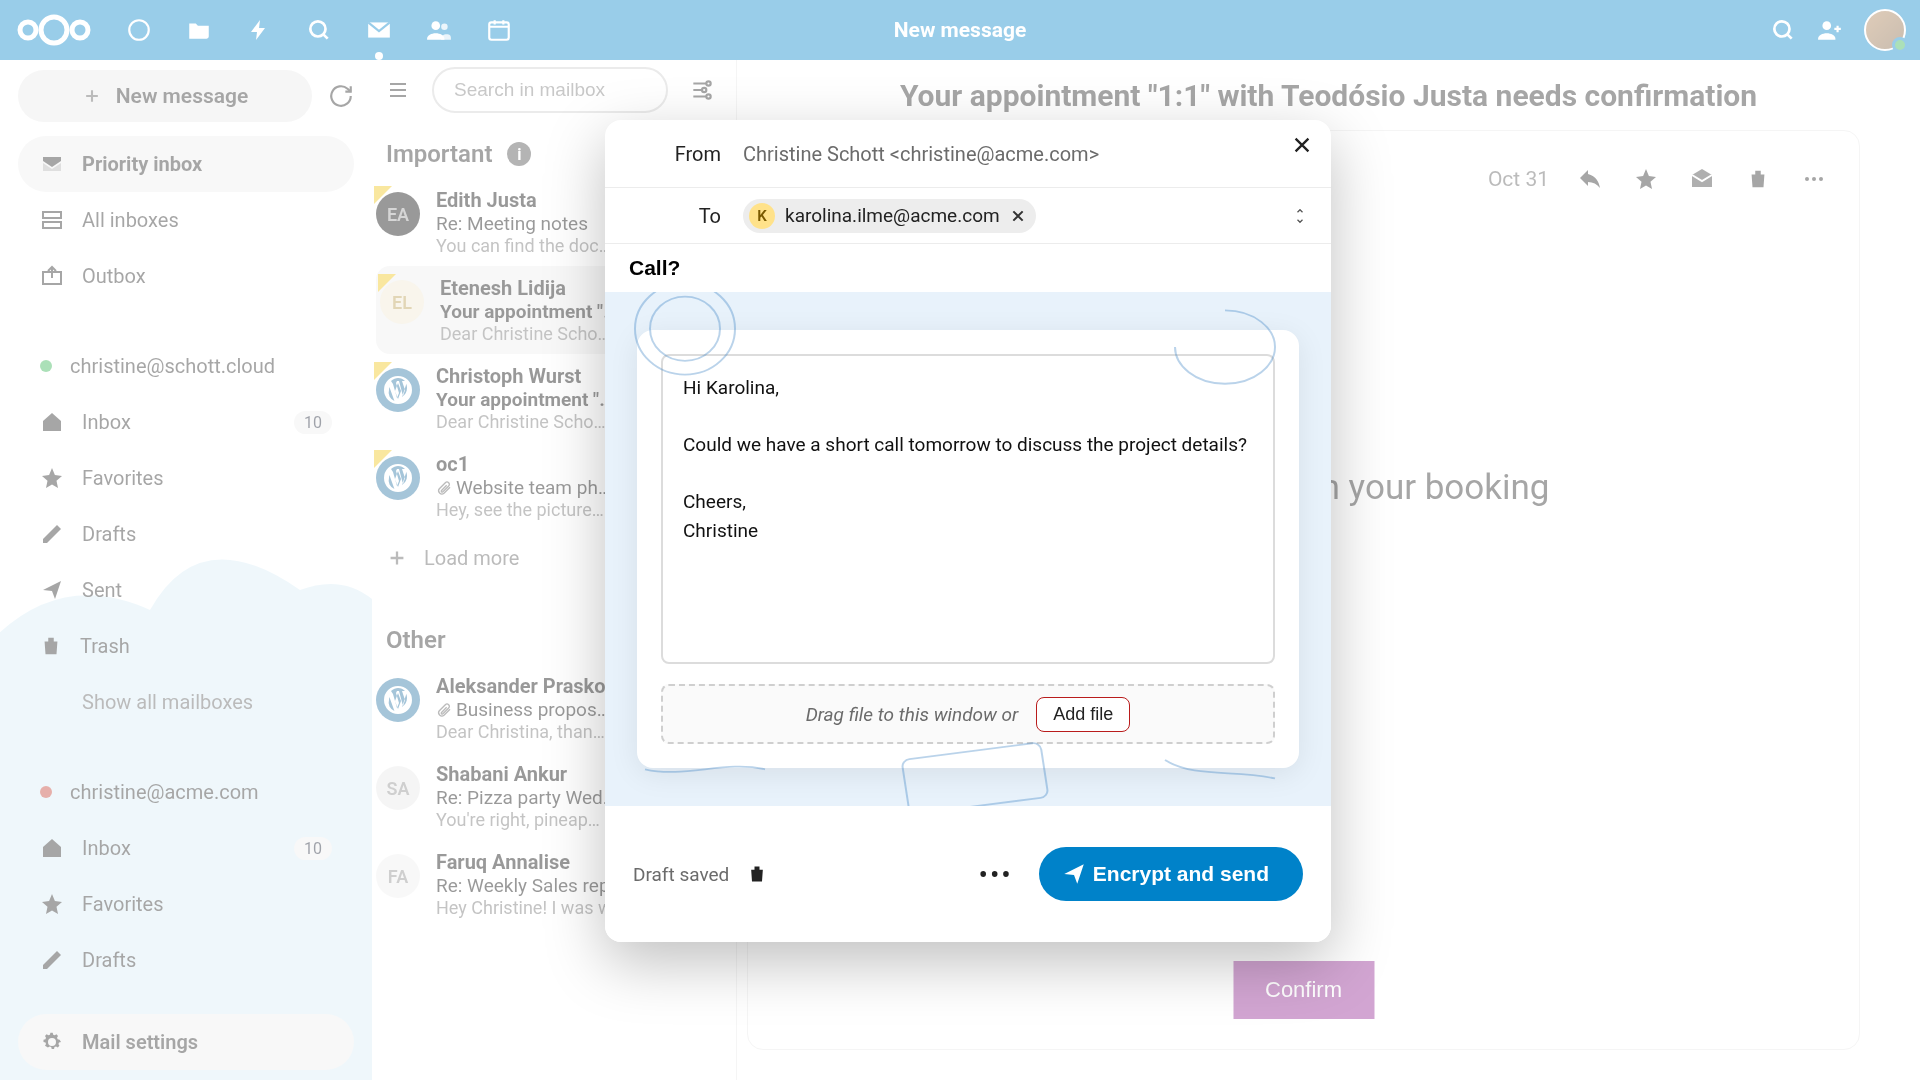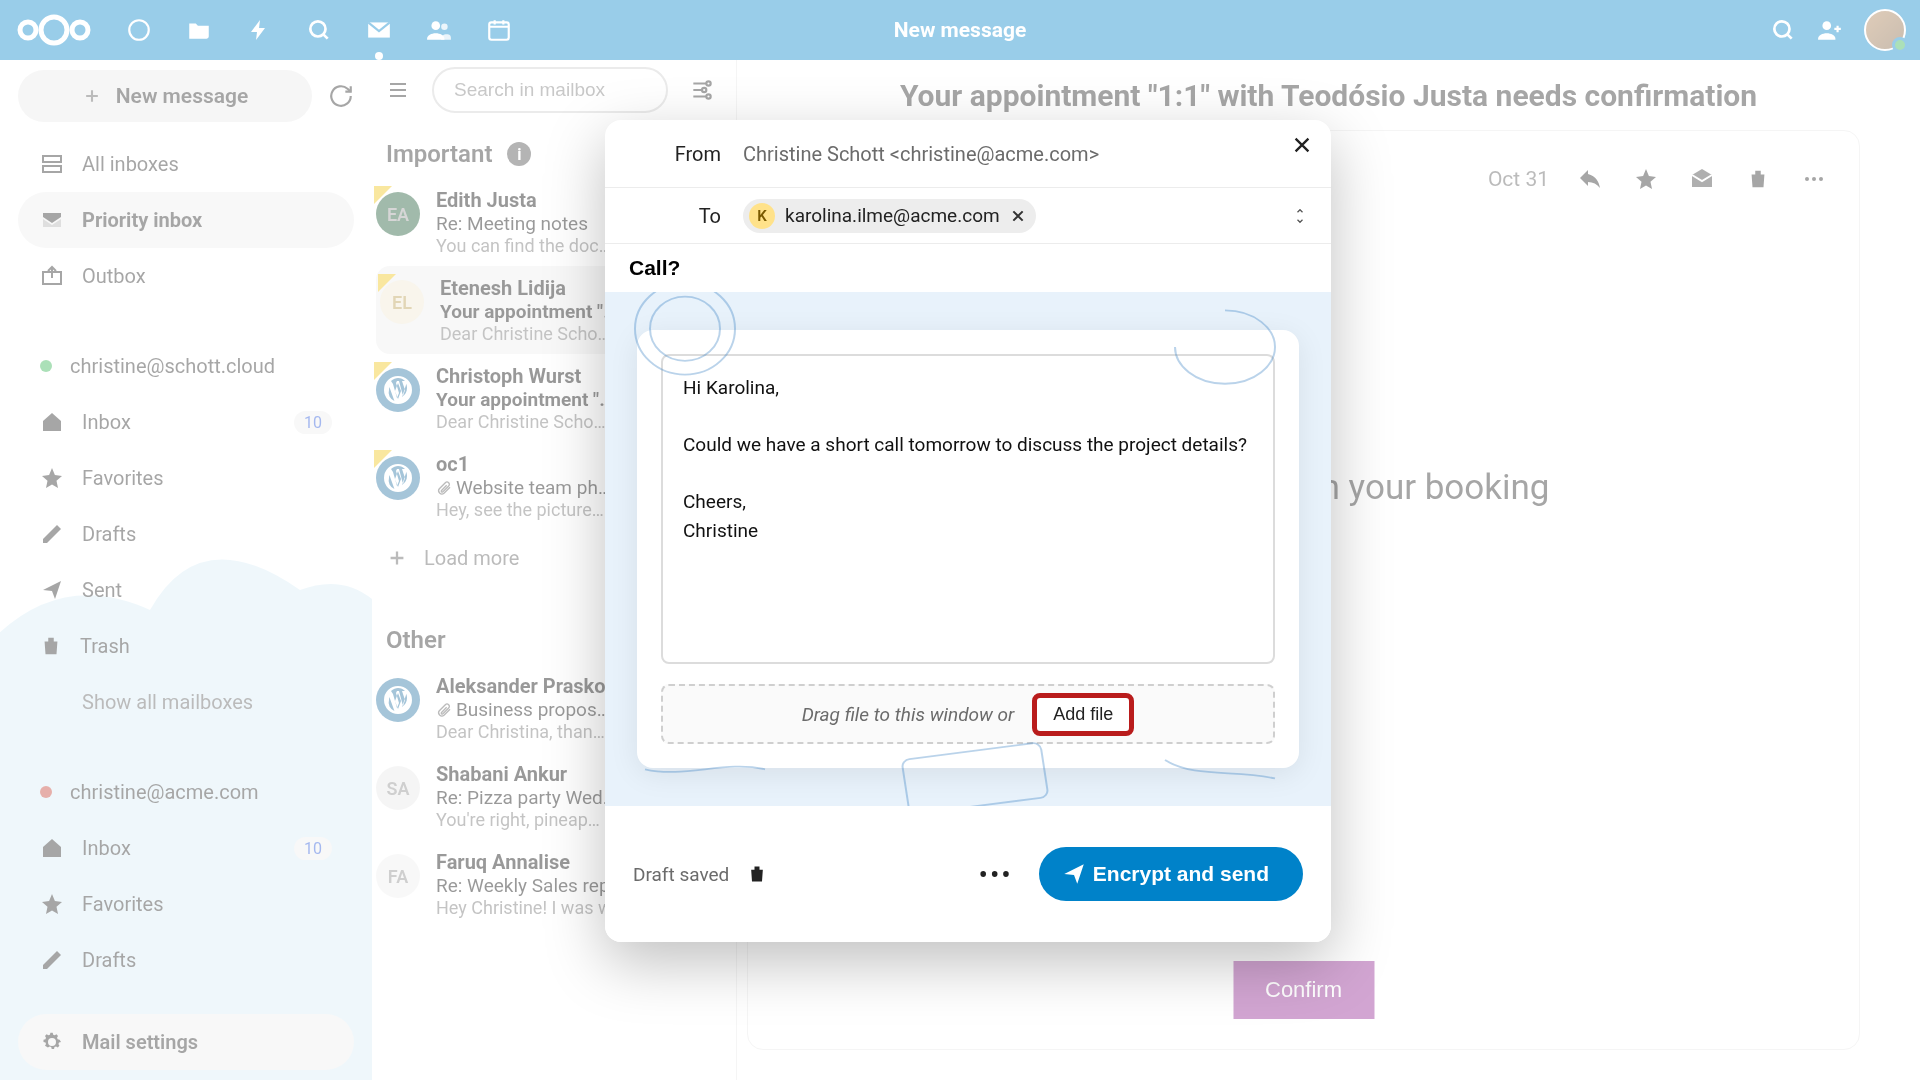--- a/index.html
+++ b/index.html
@@ -65,21 +65,21 @@
     font-size:21px; font-weight:600; cursor:pointer;
   }
   .nav-list { margin-top: 14px; display:flex; flex-direction:column; gap:0; }
   .nav-item {
     height:56px; border-radius:28px; display:flex; align-items:center; gap:18px;
     padding: 0 22px; font-size:20px; color:#222; cursor:pointer; position:relative;
   }
   .nav-item.active { background:#ededed; font-weight:700; }
   .nav-item .badge {
     margin-left:auto; background:#ededed; border-radius:12px; font-size:16px;
-    padding:2px 10px; color:#1d4ed8;
+    padding:2px 10px; color:#0f172a;
   }
   .nav-spacer { height: 34px; }
   .status-dot { width:12px; height:12px; border-radius:50%; display:inline-block; flex:0 0 12px;}
   .status-green { background:#2fb14f; }
   .status-red { background:#c0392b; }
   .settings-pill {
     margin-top:auto; height:56px; border-radius:28px; background:#ededed;
     display:flex; align-items:center; gap:18px; padding:0 22px; font-size:20px; font-weight:600; cursor:pointer;
   }
 
@@ -189,21 +189,21 @@
     border:2px solid #dcdcdc; border-radius:8px; min-height:310px; padding:18px 20px;
     font-size:19px; line-height:1.5; color:#222;
   }
   .editor p { color:#111; }
   .dropzone {
     border:2px dashed #cfcfcf; border-radius:8px; height:60px;
     display:flex; align-items:center; justify-content:center; gap:18px; background:#fafafa;
     color:#6b6b6b; font-style:italic; font-size:19px;
   }
   .addfile-btn {
-    font-style:normal; border:5px solid #b91c1c; border-radius:8px; background:#fff; color:#222;
+    font-style:normal; border:1px solid #b91c1c; border-radius:8px; background:#fff; color:#222;
     padding:6px 16px; font-size:18px; cursor:pointer;
   }
   .dlg-footer {
     height:136px; display:flex; align-items:center; padding:0 28px; gap:18px; background:#fff;
   }
   .dlg-footer .saved { color:#6b6b6b; font-size:19px; }
   .dlg-footer .spacer { flex:1; }
   .more-dots { font-size:28px; letter-spacing:2px; color:#222; cursor:pointer; padding:8px;}
   .send-btn {
     background:#0082c9; color:#fff; border:none; border-radius:28px; height:54px;
@@ -303,37 +303,37 @@
       </div>
       <div>
           <svg width="26" height="26" viewBox="0 0 24 24" fill="none" stroke="#222" stroke-width="2">
             <path d="M21 12a9 9 0 1 1-3-6.7L21 8"></path>
             <path d="M21 3v5h-5"></path>
           </svg>
         </div>
     </div>
 
     <div class="nav-list">
+      <div class="nav-item active">
+        <span>
+            <svg width="24" height="24" viewBox="0 0 24 24" fill="#222">
+              <path d="M3 5h18v4l-9 6-9-6z"></path>
+              <path d="M3 11l9 6 9-6v8H3z" opacity="0.3"></path>
+            </svg>
+          </span>
+        <span>Priority inbox</span>
+      </div>
       <div class="nav-item">
         <span>
             <svg width="24" height="24" viewBox="0 0 24 24" fill="none" stroke="#222" stroke-width="2">
               <rect x="3" y="4" width="18" height="6"></rect>
               <rect x="3" y="14" width="18" height="6"></rect>
             </svg>
           </span>
         <span>All inboxes</span>
-      </div>
-      <div class="nav-item active">
-        <span>
-            <svg width="24" height="24" viewBox="0 0 24 24" fill="#222">
-              <path d="M3 5h18v4l-9 6-9-6z"></path>
-              <path d="M3 11l9 6 9-6v8H3z" opacity="0.3"></path>
-            </svg>
-          </span>
-        <span>Priority inbox</span>
       </div>
       <div class="nav-item">
         <span>
             <svg width="24" height="24" viewBox="0 0 24 24" fill="none" stroke="#222" stroke-width="2">
               <rect x="3" y="8" width="18" height="12"></rect>
               <path d="M12 14V3M8 7l4-4 4 4"></path>
             </svg>
           </span>
         <span>Outbox</span>
       </div>
@@ -451,21 +451,21 @@
 
     <div class="section-head">
       <span>Important</span>
       <span class="info-dot">i</span>
     </div>
 
     <div id="important-list">
         <div class="msg">
     <div class="av">
             <span class="tag"></span>
-            <div class="circle" style="background:#14532d;color:#999">EA</div>
+            <div class="circle" style="background:#000000;color:#999">EA</div>
           </div>
     <div class="body">
       <div class="row1">
               <span class="sender">Edith Justa</span>
             </div>
       <div class="subject ">Re: Meeting notes</div>
       <div class="preview">You can find the doc…</div>
     </div>
   </div>
         <div class="msg selected">

